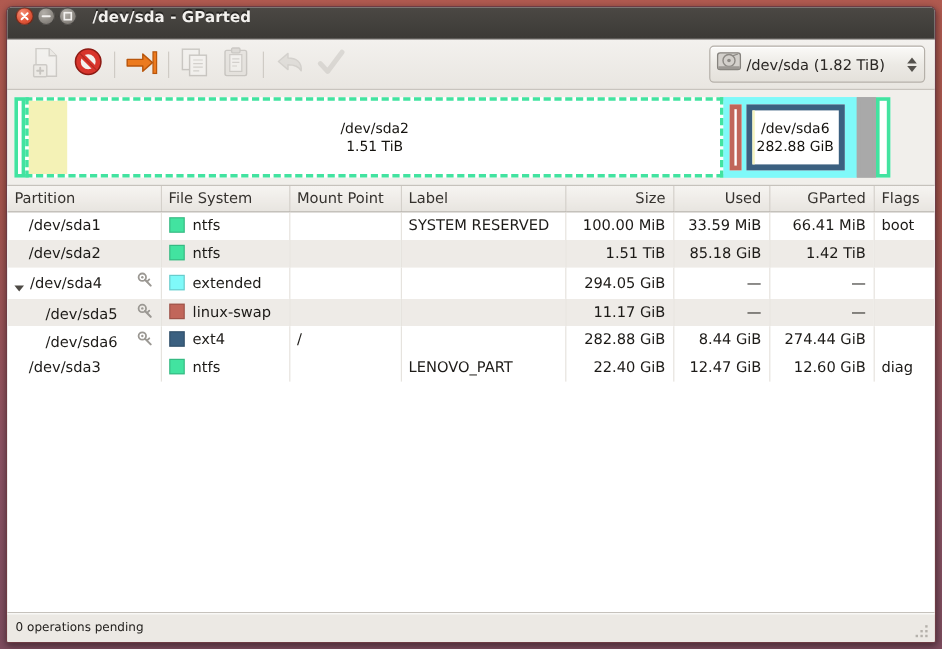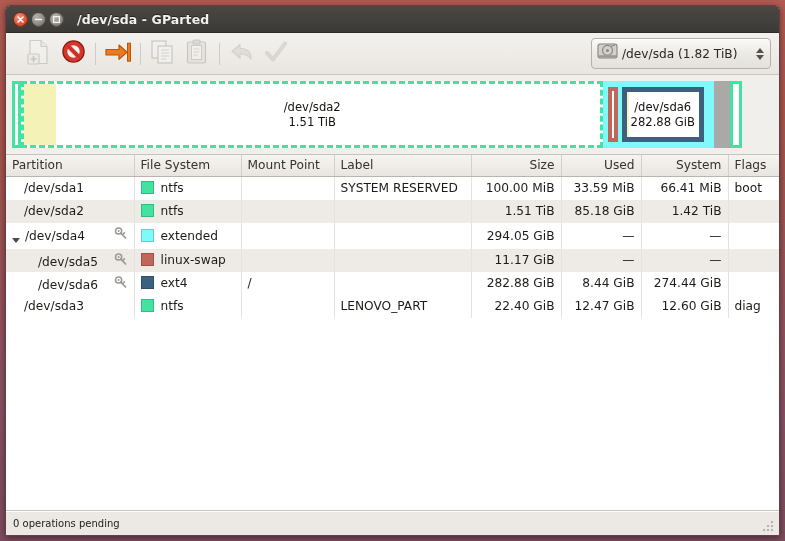--- a/index.html
+++ b/index.html
@@ -23,21 +23,21 @@
     box-shadow: 0 2px 6px rgba(0,0,0,.45);
     overflow: hidden;
     display: flex; flex-direction: column;
   }
 
   
   #titlebar {
     height: 27px; flex: 0 0 27px;
     background: linear-gradient(180deg,#4b4844 0%,#3c3a36 100%);
     border-bottom: 1px solid #2d2b28;
-    display: flex; align-items: center;
+    display: flex; align-items: flex-start;
     padding-left: 7px;
     position: relative;
   }
   .wbtn { width: 15px; height: 15px; border-radius: 50%; margin-right: 3px; position: relative;
           border: 1px solid rgba(0,0,0,.45); }
   .wbtn-close { background: radial-gradient(circle at 35% 30%, #f5917a 0%, #e2573a 55%, #bf3c22 100%); }
   .wbtn-min   { background: radial-gradient(circle at 35% 30%, #b4b0aa 0%, #908c86 55%, #6e6a65 100%); }
   .wbtn-max   { background: radial-gradient(circle at 35% 30%, #b4b0aa 0%, #908c86 55%, #6e6a65 100%); }
   .wbtn svg { position: absolute; inset: 0; }
   #wtitle {
@@ -331,21 +331,21 @@
             <col style="width:51px">
         </colgroup>
         <thead>
           <tr>
             <th>Partition</th>
             <th>File System</th>
             <th>Mount Point</th>
             <th>Label</th>
             <th class="r">Size</th>
             <th class="r">Used</th>
-            <th class="r">System</th>
+            <th class="r">GParted</th>
             <th>Flags</th>
           </tr>
         </thead>
         <tbody id="ptable-body">
             <tr>
               <td><span class="nm ind0">
                   <span class="txt">/dev/sda1</span>
                 </span></td>
               <td><span class="sw" style="background: rgb(66, 227, 160);"></span><span>ntfs</span></td>
               <td></td>

